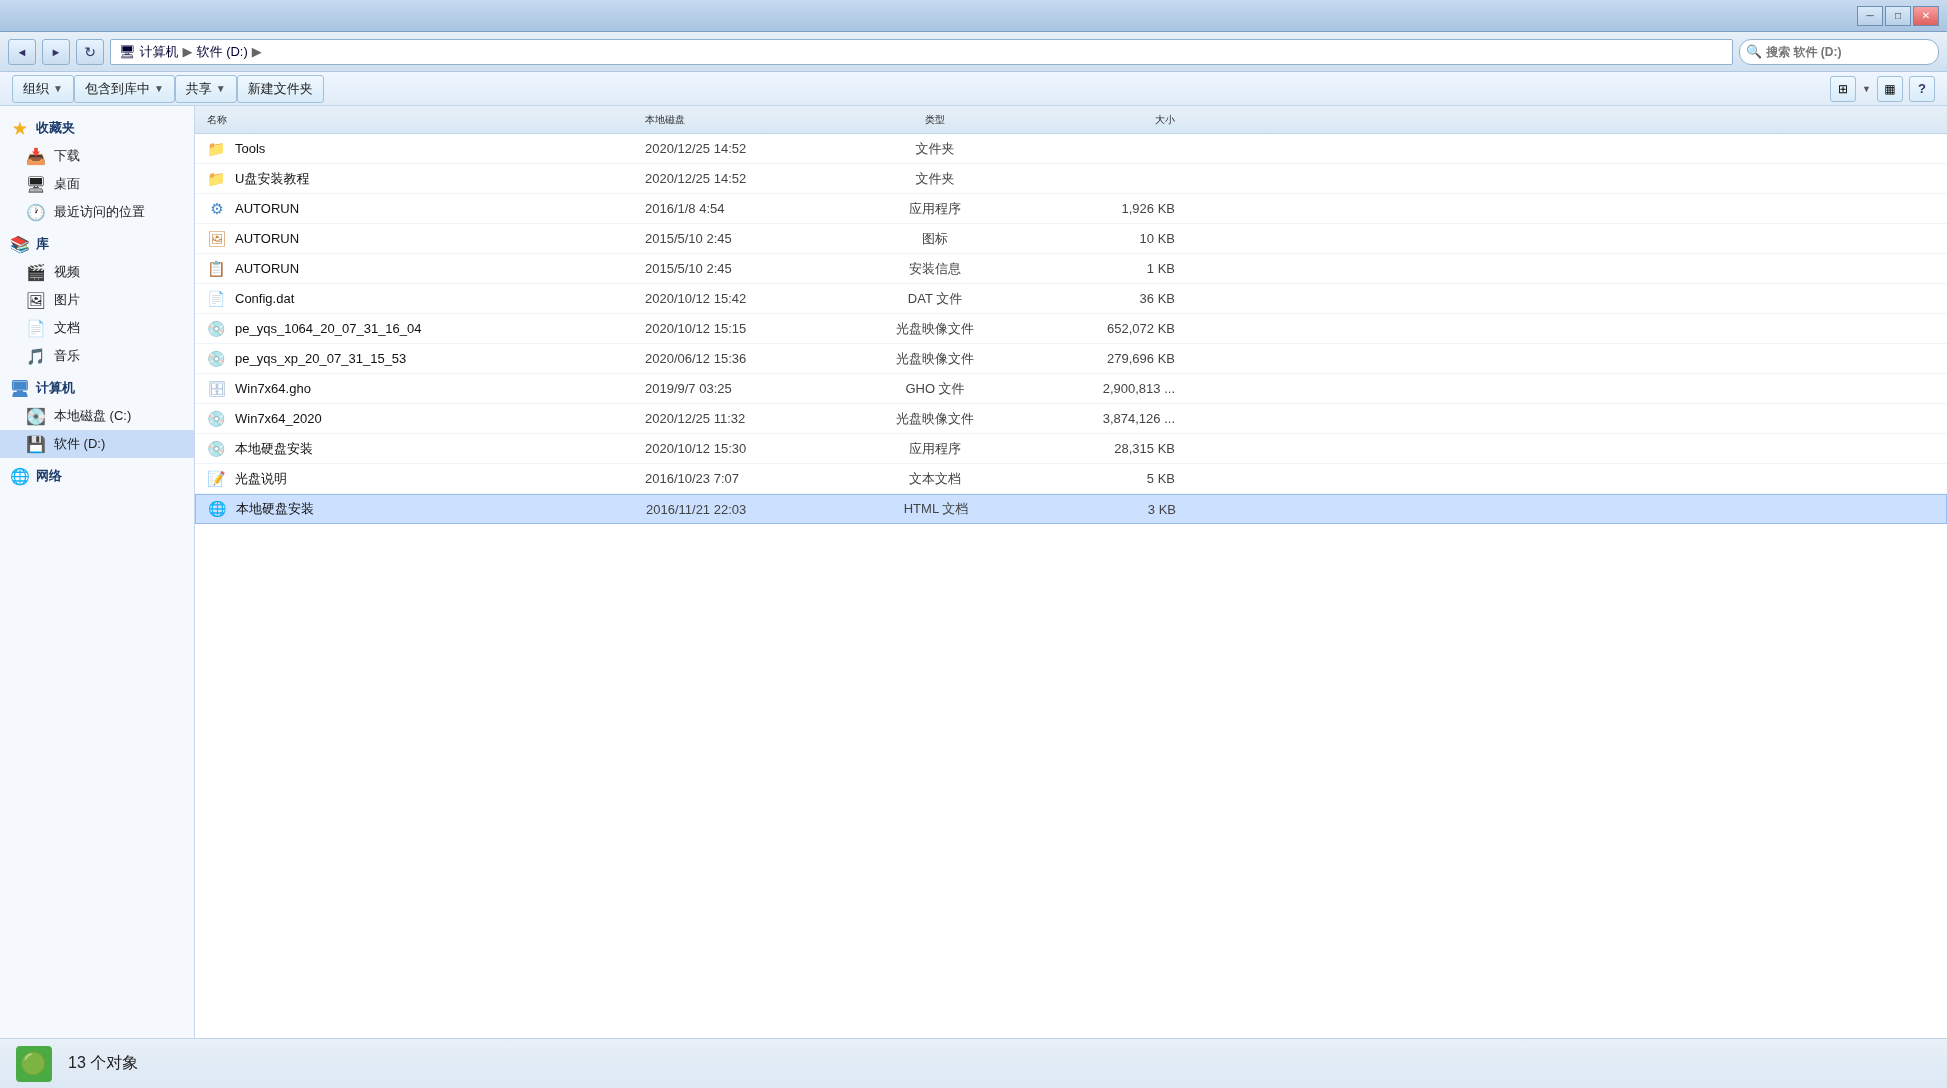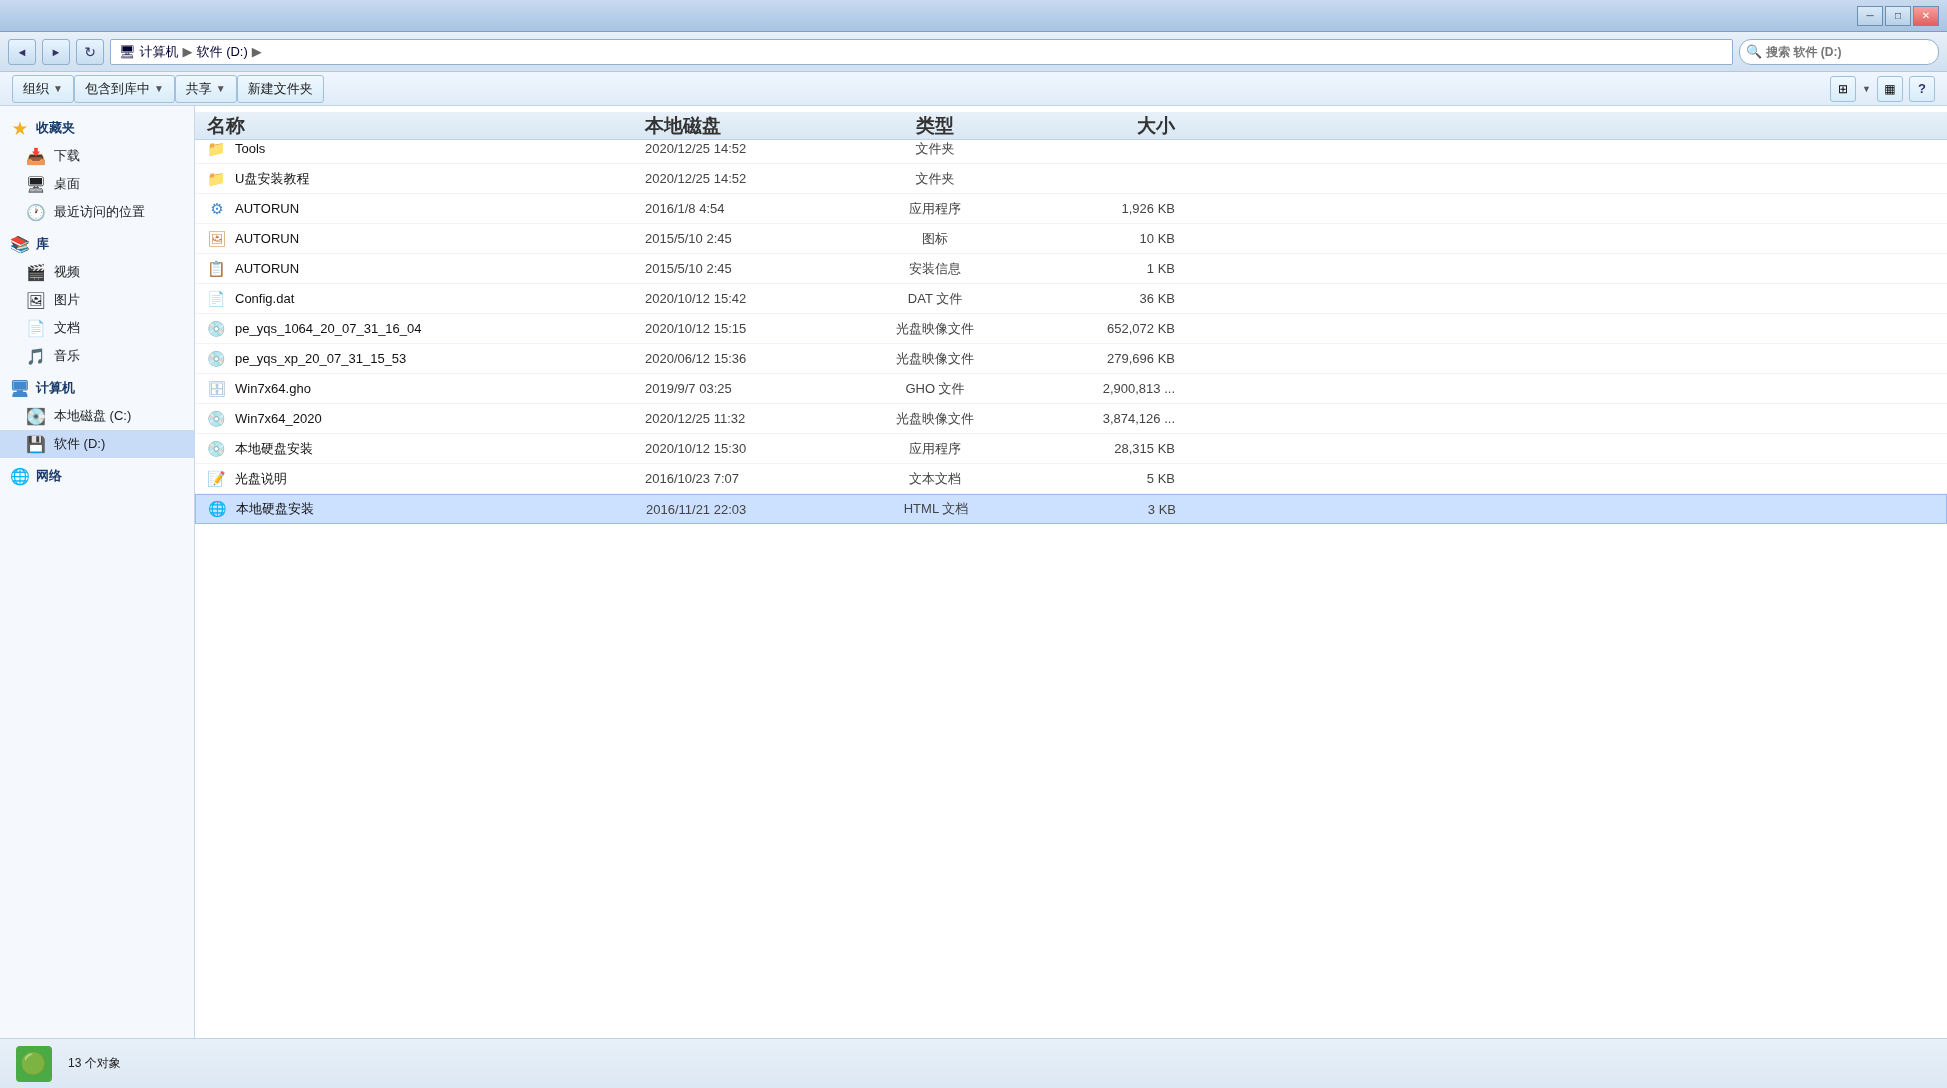--- a/index.html
+++ b/index.html
@@ -195,25 +195,25 @@
       flex: 1;
       overflow-y: auto;
       background: #fff;
     }
     .file-list-header {
       display: flex;
       align-items: center;
       background: linear-gradient(to bottom, #e8f0f8, #d8e8f4);
       border-bottom: 1px solid #c0d4e8;
       height: 28px;
-      font-size: 19px;
-      font-weight: bold;
+      font-size: 10px;
+      font-weight: normal;
       color: #333;
       position: sticky;
-      top: 6px;
+      top: 0;
     }
     .col-name { width: 450px; padding-left: 12px; }
     .col-date { width: 200px; }
     .col-type { width: 180px; text-align: center; }
     .col-size { width: 160px; padding-right: 10px; text-align: right; }
     .file-row {
       display: flex;
       align-items: center;
       height: 30px;
       border-bottom: 1px solid #f0f4f8;
@@ -266,21 +266,21 @@
       width: 36px;
       height: 36px;
       background: #4aaa44;
       border-radius: 4px;
       display: flex;
       align-items: center;
       justify-content: center;
       font-size: 20px;
     }
     .status-text {
-      font-size: 12px;
+      font-size: 16px;
       color: #222;
     }
 
     
     ::-webkit-scrollbar { width: 12px; height: 12px; }
     ::-webkit-scrollbar-track { background: #f0f4f8; }
     ::-webkit-scrollbar-thumb { background: #b0c8e0; border-radius: 6px; }
 
     .arrow-down { font-size: 10px; color: #555; }
   </style>

